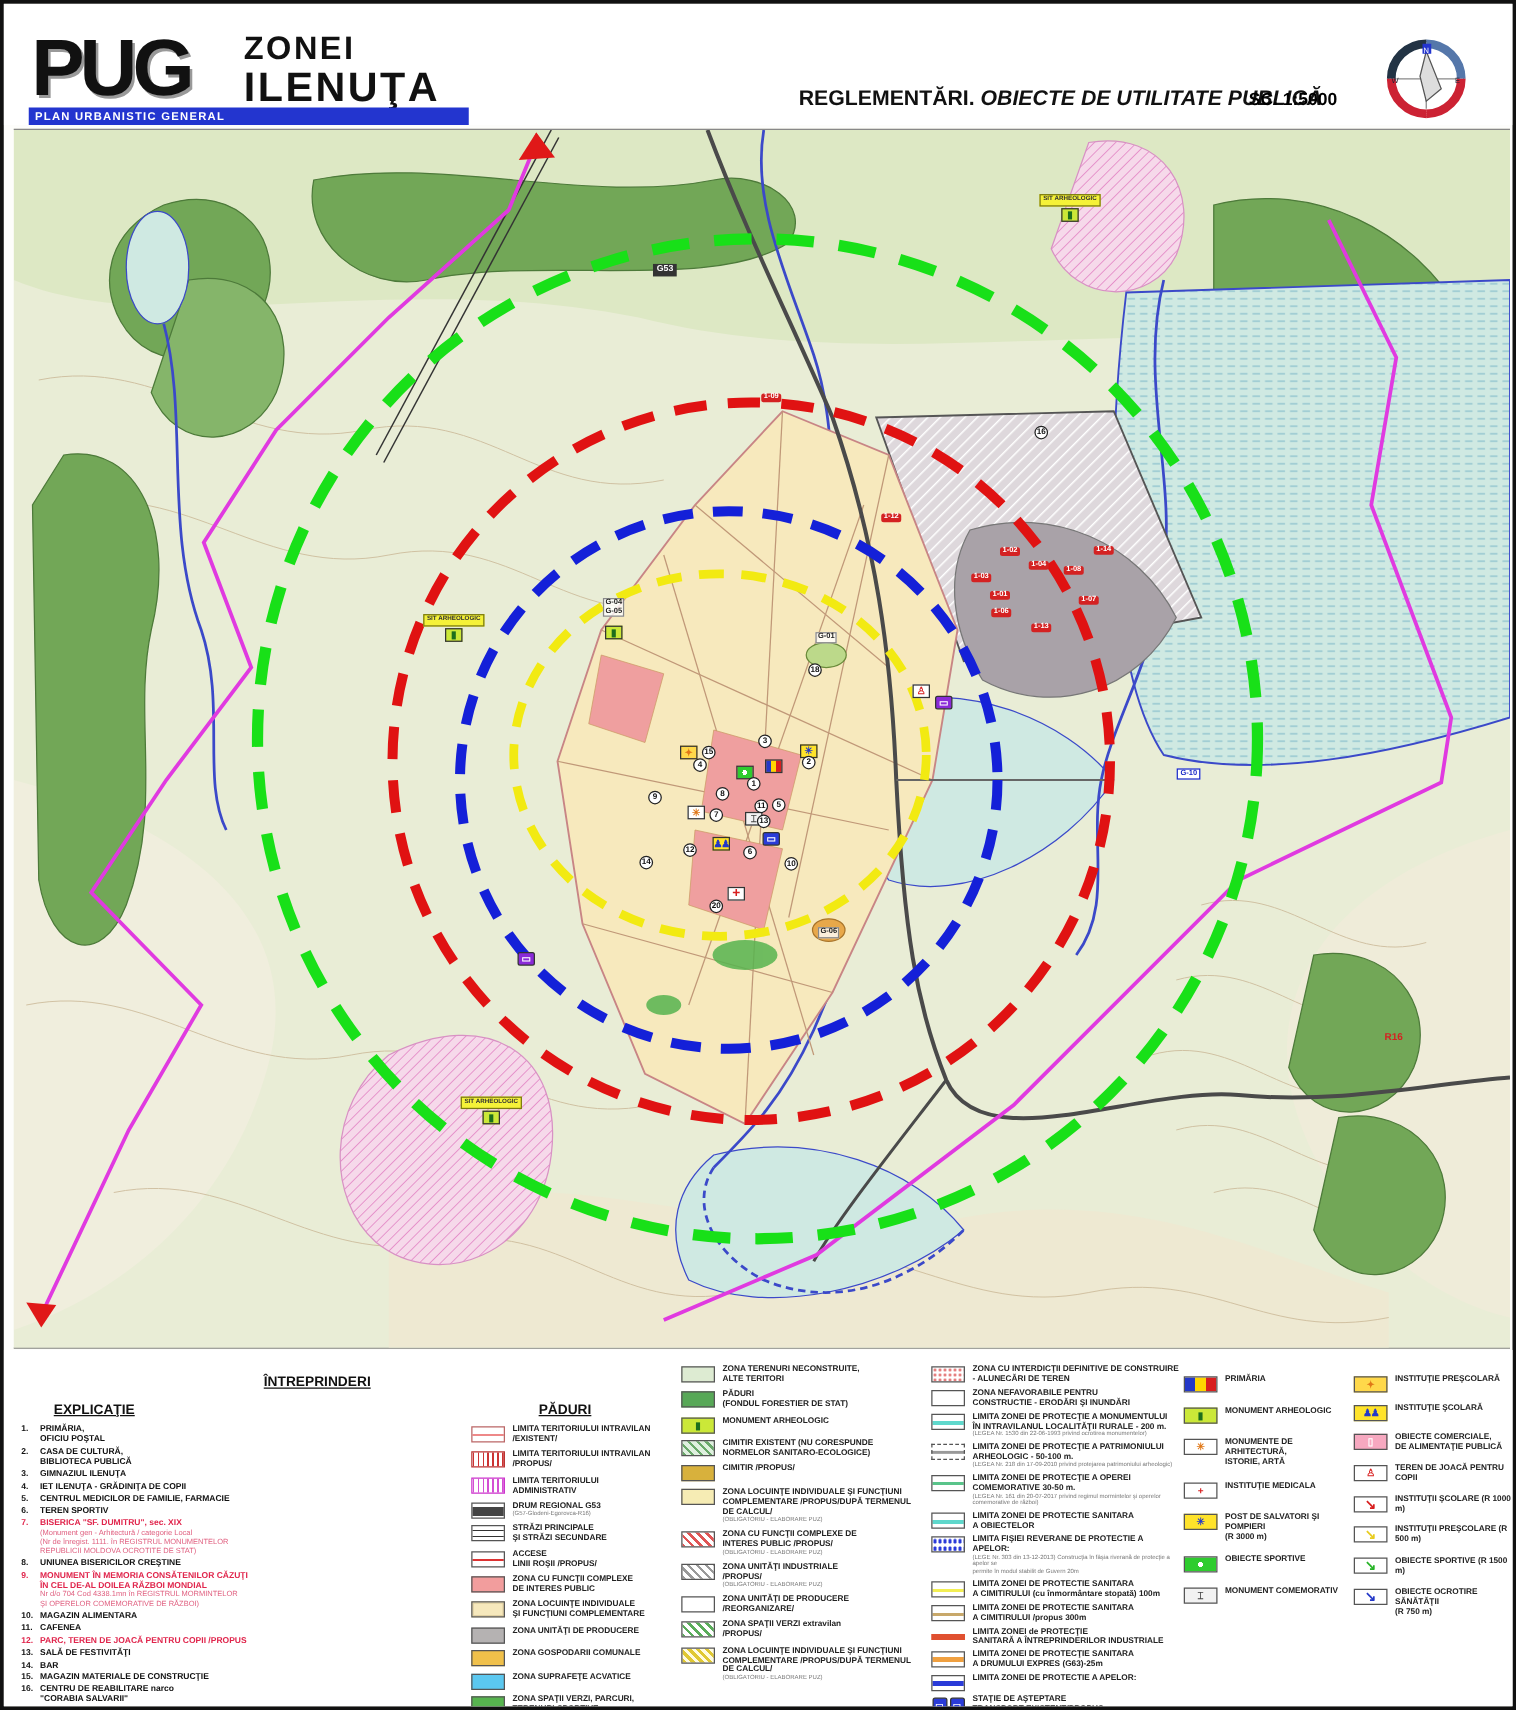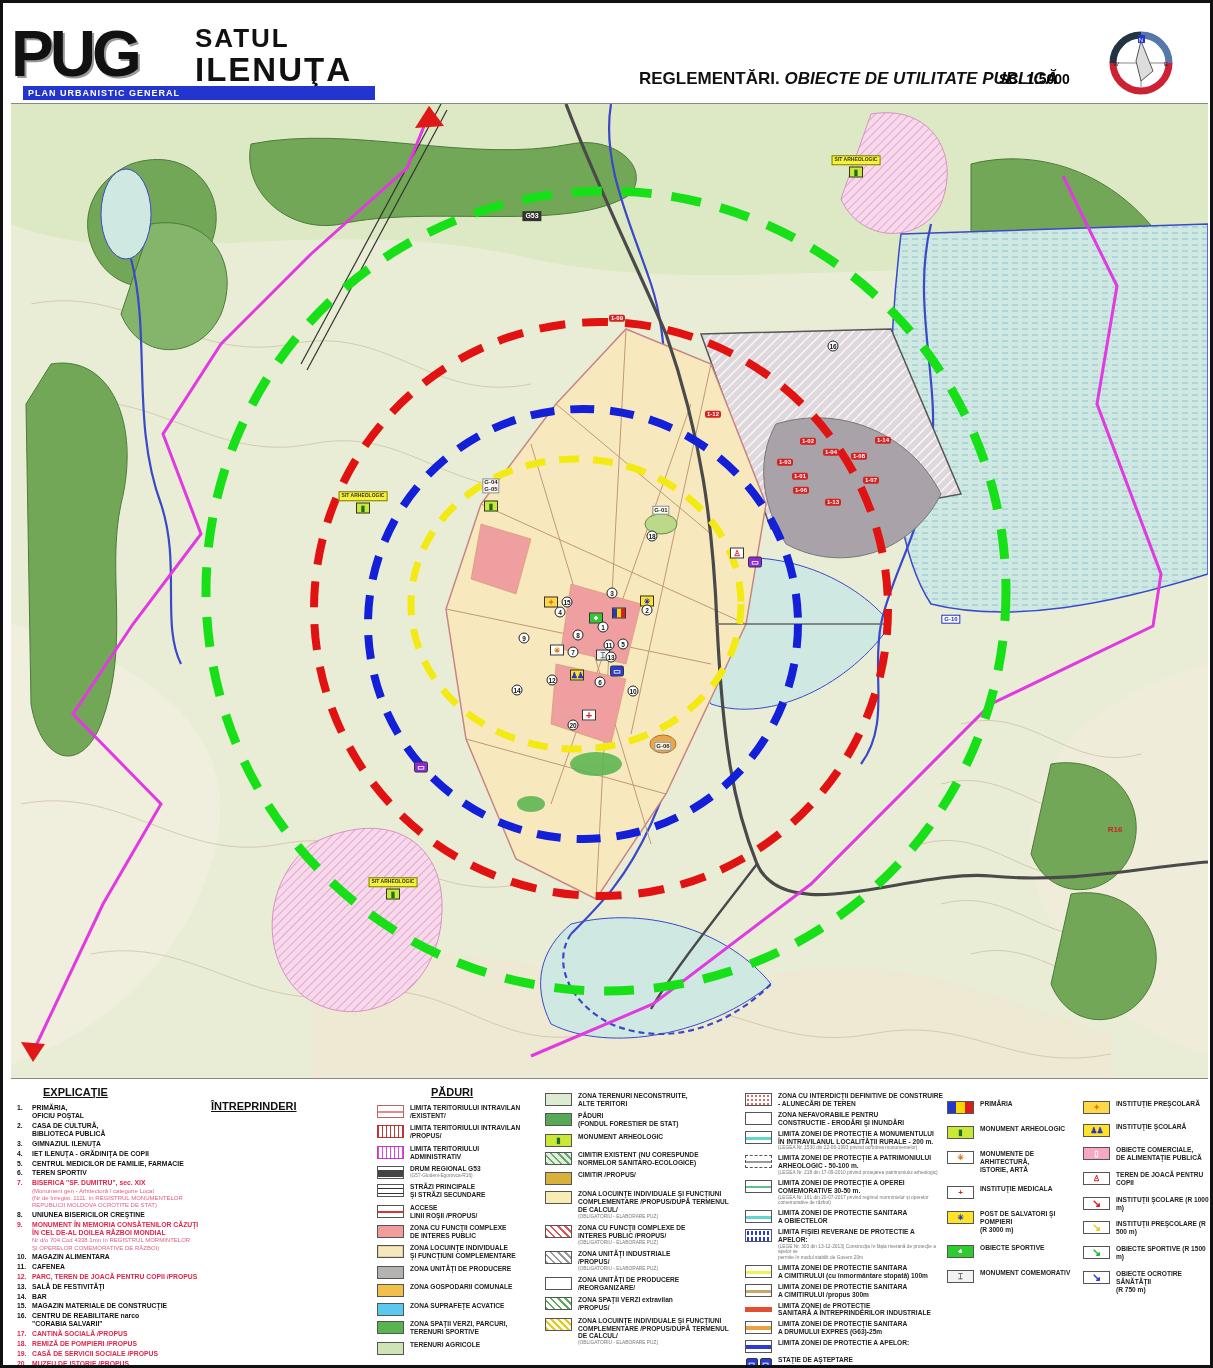--- a/index.html
+++ b/index.html
@@ -1,21 +1,21 @@
 <!DOCTYPE html>
 <html><head>
 <meta charset="utf-8">
 <style>
   * { margin:0; padding:0; box-sizing:border-box; }
   html,body { width:1213px; height:1368px; background:#fff; font-family:"Liberation Sans",sans-serif; }
   .page { position:absolute; left:0; top:0; width:1213px; height:1368px; background:#fdfdfb; border:3px solid #111; overflow:hidden; }
 
   
   .header { position:absolute; left:0; top:0; width:100%; height:97px; background:#fff; }
-  .brand { position:absolute; left:8px; top:14px; font-weight:bold; font-size:64px; letter-spacing:-4px; color:#111; text-shadow:2px 2px 0 #999; }
+  .brand { position:absolute; left:22px; top:14px; font-weight:bold; font-size:64px; letter-spacing:-4px; color:#111; text-shadow:2px 2px 0 #999; }
   .satul { position:absolute; left:192px; top:20px; font-weight:bold; font-size:26px; letter-spacing:2px; color:#111; }
   .ilenuta { position:absolute; left:192px; top:48px; font-weight:bold; font-size:33px; letter-spacing:2px; color:#111; }
   .bluebar { position:absolute; left:20px; top:83px; width:352px; height:14px; background:#2335cf; color:#fff; font-size:9px; font-weight:bold; letter-spacing:1px; padding:2px 5px; }
   .sheet-title { position:absolute; left:636px; top:66px; font-size:17px; font-weight:bold; color:#111; white-space:nowrap; }
   .sheet-title .it { font-style:italic; }
   .sheet-scale { position:absolute; left:996px; top:68px; font-size:14px; font-weight:bold; }
   .compass { position:absolute; left:1106px; top:28px; }
 
   
   .map { position:absolute; left:8px; top:100px; width:1197px; height:976px; background:#e9edd6; border-top:1px solid #888; border-bottom:1px solid #888; overflow:hidden; }
@@ -41,21 +41,21 @@
   .ic-presc{ background:#ffd84a; color:#e07818; font-weight:900; }
   .ic-scol { background:#ffe32a; color:#2438c8; font-weight:900; letter-spacing:-1px; }
   .ic-comm { background:#f7a8c0; color:#fff; font-weight:900; }
   .ic-joaca{ background:#fff; color:#d81e1e; font-weight:900; }
   .ic-bus  { background:#2a3bd8; color:#fff; font-weight:900; border-radius:2px; }
   .ic-busp { background:#8a2ad8; color:#fff; font-weight:900; border-radius:2px; }
 
   
   .legend { position:absolute; left:0; top:1077px; width:1213px; height:288px; background:#fff; }
   .col { position:absolute; top:6px; }
-  .h-underline { font-size:11px; font-weight:bold; text-decoration:underline; color:#111; margin-bottom:6px; }
+  .h-underline { font-size:11px; font-weight:bold; text-decoration:underline; color:#111; margin-bottom:6px;margin-top:36px; }
   .exp-item { display:flex; font-size:6.8px; font-weight:bold; line-height:1.22; margin-bottom:1.5px; }
   .exp-num { width:15px; flex:none; }
   .exp-text { white-space:pre-line; }
   .exp-note { white-space:pre-line; font-weight:normal; font-size:6px; color:#e06080; }
   .g-item { font-size:6.8px; font-weight:bold; line-height:1.3; white-space:pre-line; }
   .ent-item { font-size:6.4px; line-height:1.45; white-space:pre-line; }
   .leg-row { display:flex; align-items:flex-start; margin-bottom:4.5px; }
   .leg-sw { width:27px; height:13px; border:1px solid #555; flex:none; margin-right:6px; margin-top:1px; display:flex; align-items:center; justify-content:center; font-size:8px; }
   .leg-label { font-size:6.6px; font-weight:bold; line-height:1.2; white-space:pre-line; color:#222; }
   .leg-note { font-size:4.8px; font-weight:normal; color:#777; white-space:pre-line; }
@@ -102,21 +102,21 @@
   .sw-arrowbox::after { content:"↘"; font-weight:900; font-size:11px; position:absolute; }
   .ar-red::after { color:#d81e1e; } .ar-yellow::after { color:#e8cc20; } .ar-green::after { color:#28b428; } .ar-blue::after { color:#2438c8; }
 </style>
 </head>
 <body>
 
 <div class="page">
 
   <div class="header">
     <div class="brand">PUG</div>
-    <div class="satul">SATUL</div>
+    <div class="satul">ZONEI</div>
     <div class="ilenuta">ILENUŢA</div>
     <div class="bluebar">PLAN URBANISTIC GENERAL</div>
     <div class="sheet-title">
       <span>REGLEMENTĂRI.</span>
       <span class="it">OBIECTE DE UTILITATE PUBLICĂ</span>
     </div>
     <div class="sheet-scale">SC. 1:5000</div>
     <svg class="compass" width="64" height="64" viewBox="0 0 64 64">
       <circle cx="32" cy="32" r="30" fill="#fff" stroke="#777"></circle>
       <path d="M32 4 A28 28 0 0 1 60 32" fill="none" stroke="#5577aa" stroke-width="7"></path>

